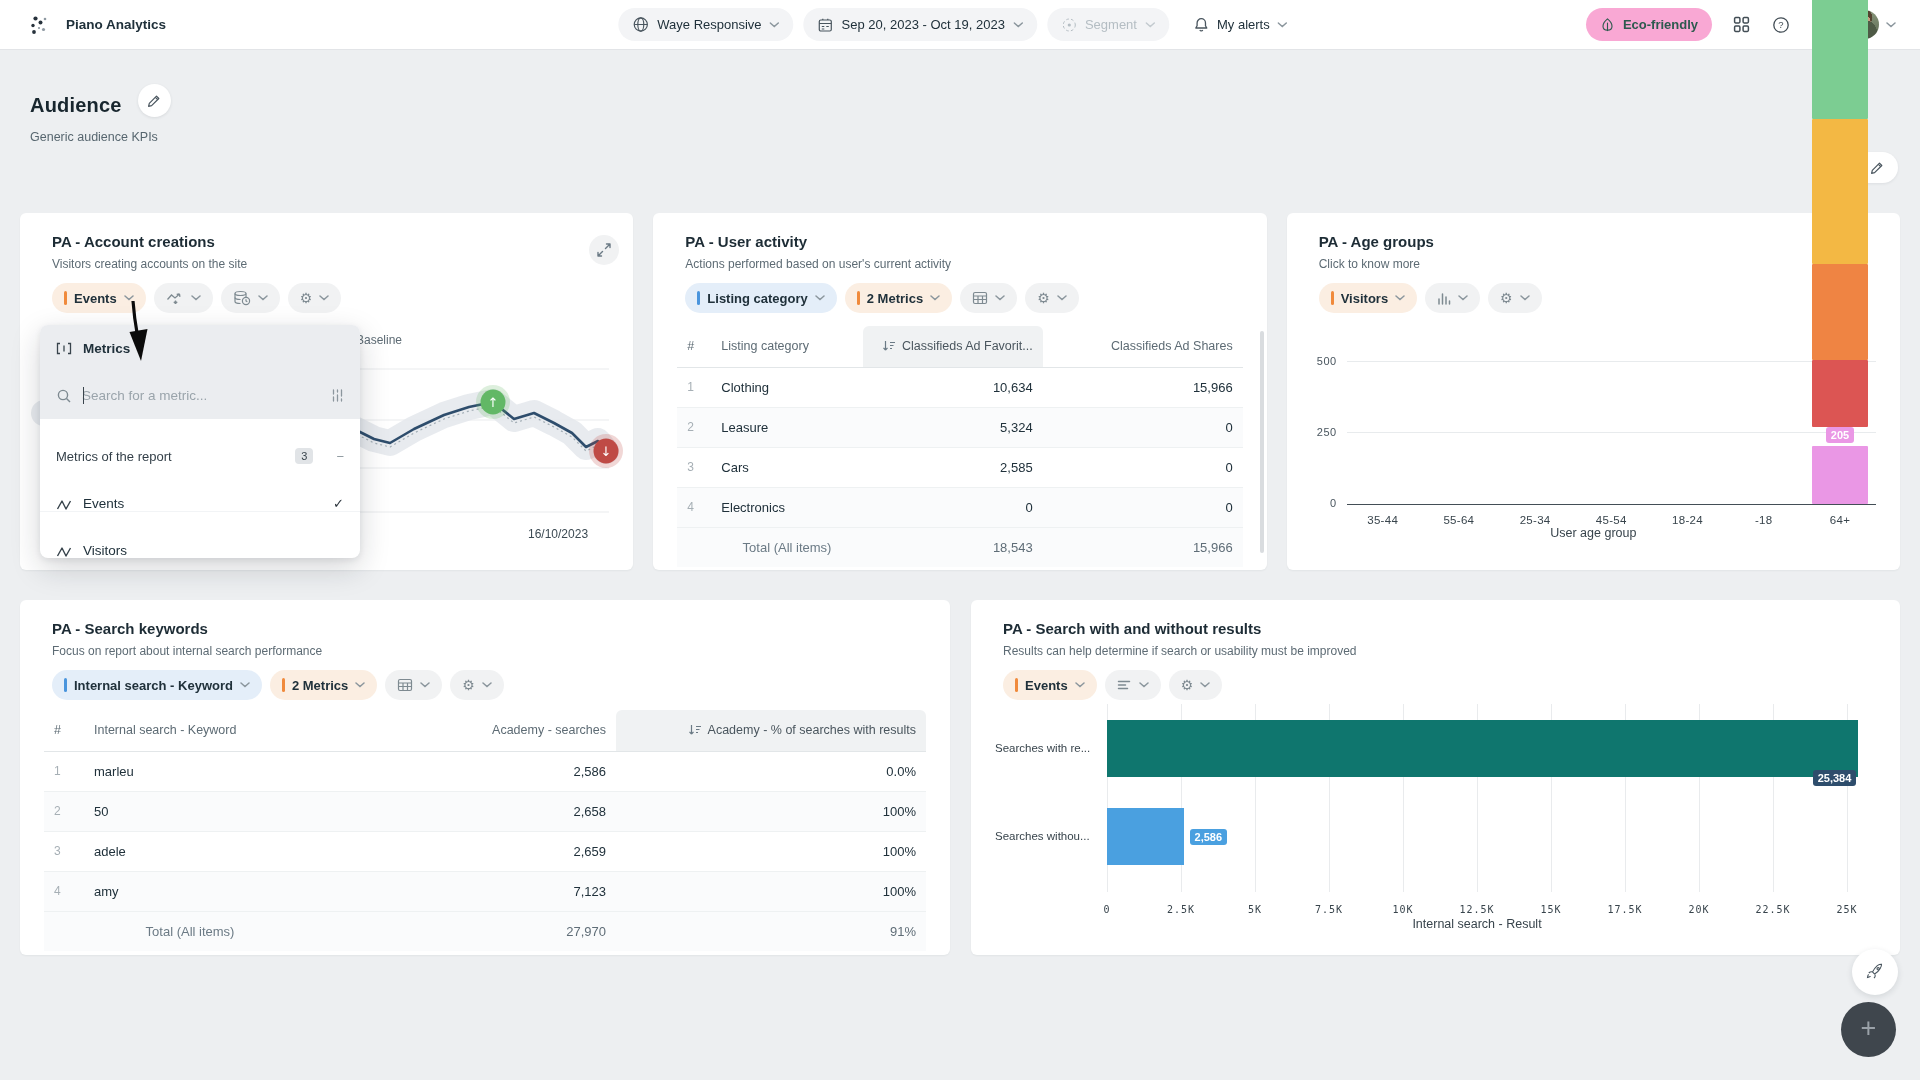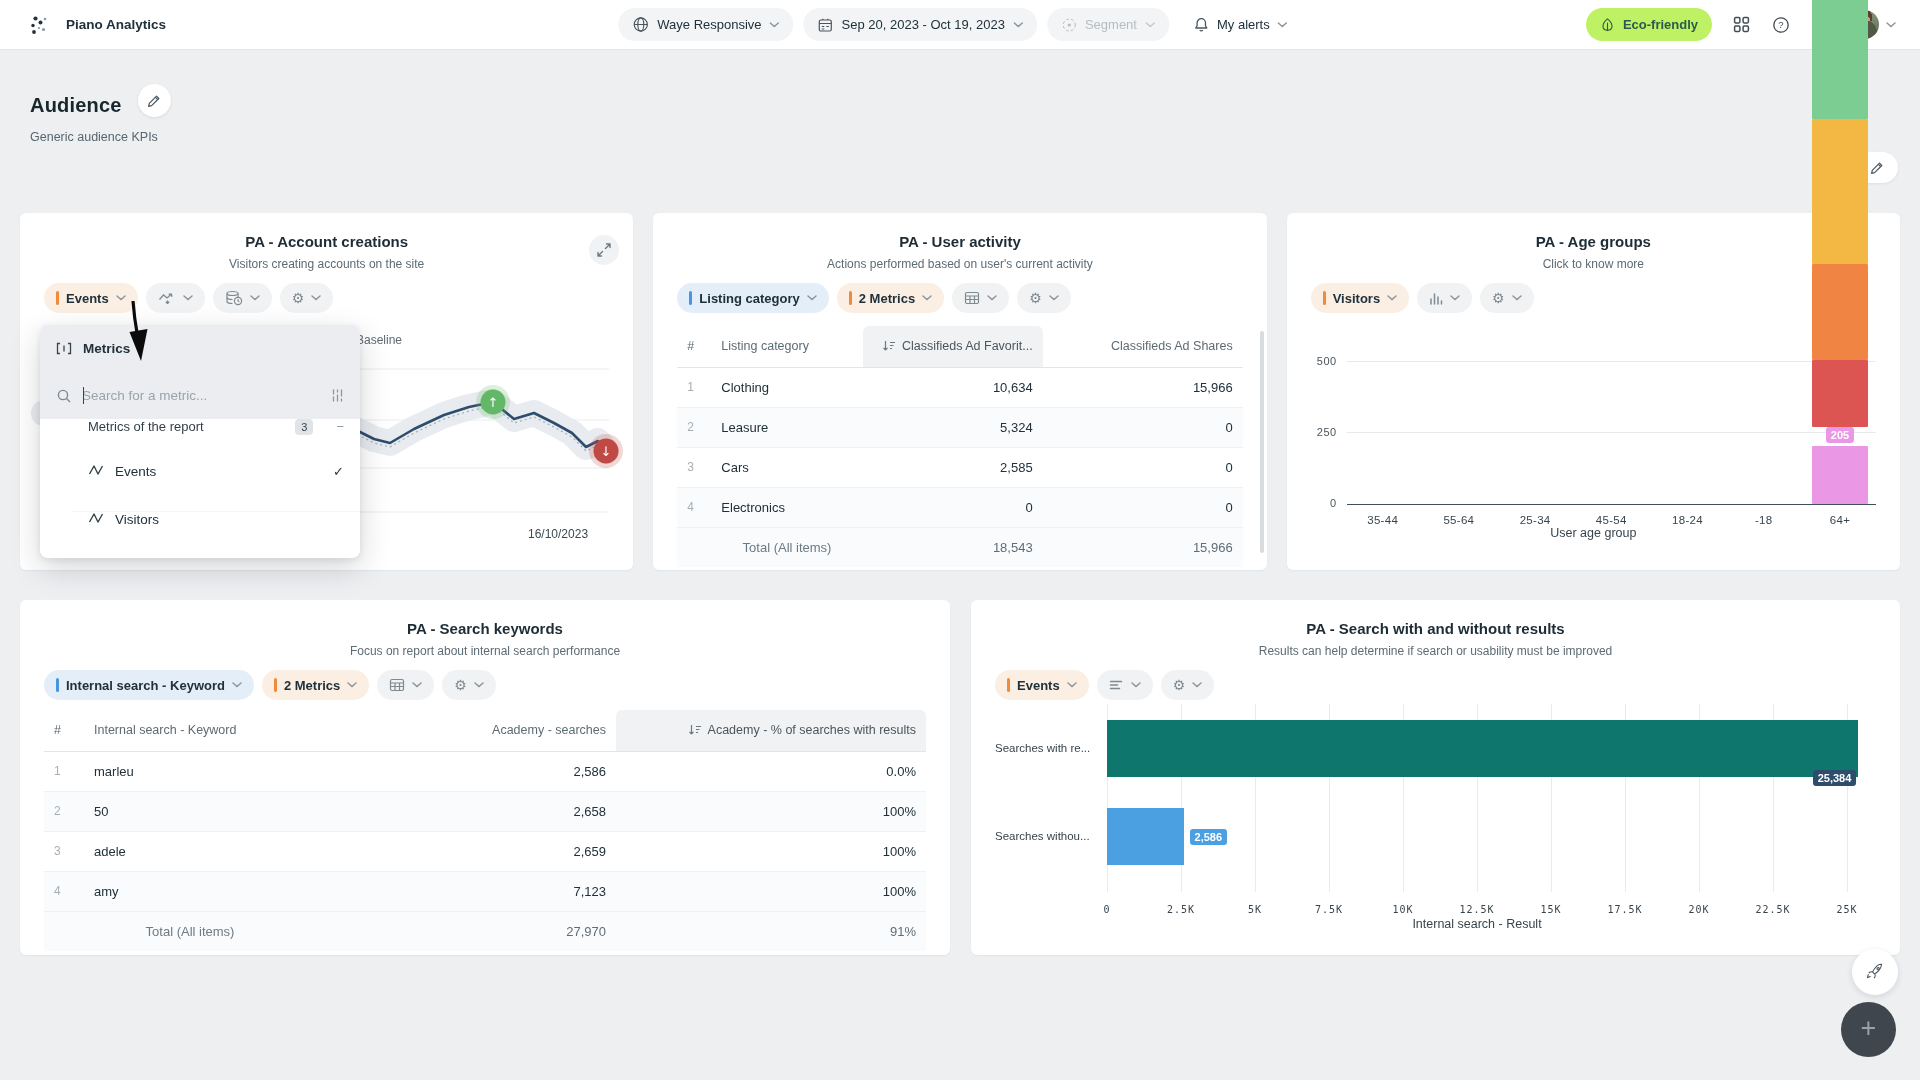--- a/index.html
+++ b/index.html
@@ -7,21 +7,21 @@
   body { font-family:"Liberation Sans","DejaVu Sans",sans-serif; background:#edeff1; color:#20313b; overflow:hidden; position:relative; }
 
   
   .topbar { height:49px; background:#fff; display:flex; align-items:center; padding:0 24px 0 28px; position:relative; box-shadow:0 1px 0 rgba(30,42,50,.05); }
   .brand { display:flex; align-items:center; gap:16px; }
   .brand-title { font-size:13.5px; font-weight:700; color:#20313b; }
   .topbar-center { position:absolute; left:50%; transform:translateX(-50%); display:flex; gap:10px; align-items:center; }
   .pill { height:33px; background:#f3f4f6; border-radius:17px; display:flex; align-items:center; gap:8px; padding:0 14px; font-size:13px; font-weight:500; color:#20313b; cursor:pointer; white-space:nowrap; }
   .pill.white { background:#fff; }
   .pill.disabled { color:#b4bdc3; }
-  .eco-pill { background:#bef264; color:#2d5a4e; font-weight:600; }
+  .eco-pill { background:#f9a8d4; color:#2d5a4e; font-weight:600; }
   .topbar-right { margin-left:auto; display:flex; align-items:center; gap:18px; }
   .tb-iconbtn { width:22px; height:22px; display:flex; align-items:center; justify-content:center; cursor:pointer; }
   .avatar-wrap { display:flex; align-items:center; gap:7px; cursor:pointer; }
   .avatar { width:29px; height:29px; border-radius:50%;
     background:
       radial-gradient(circle at 50% 78%, #4e5a46 0 46%, transparent 47%),
       radial-gradient(circle at 50% 40%, #c89d82 0 26%, transparent 27%),
       radial-gradient(circle at 50% 26%, #54422f 0 30%, transparent 31%),
       linear-gradient(#879579, #5d6a55); }
 
@@ -30,21 +30,21 @@
   .title-row { display:flex; align-items:flex-end; gap:16px; }
   .page-title { font-size:20px; font-weight:600; color:#18262e; letter-spacing:.2px; }
   .circle-btn { width:33px; height:33px; border-radius:50%; background:#fff; display:flex; align-items:center; justify-content:center; box-shadow:0 1px 3px rgba(26,38,46,.10); cursor:pointer; }
   .page-sub { margin-top:13px; font-size:12.5px; color:#57666f; }
   .edit-btn { position:absolute; top:152px; right:22px; height:31px; background:#fff; border-radius:16px; display:flex; align-items:center; gap:9px; padding:0 14px; font-size:13px; color:#20313b; box-shadow:0 1px 3px rgba(26,38,46,.08); cursor:pointer; }
 
   
   .grid1 { position:absolute; top:213px; left:20px; width:1880px; height:357px; display:grid; grid-template-columns:1fr 1fr 1fr; gap:20px; }
   .grid2 { position:absolute; top:600px; left:20px; width:1880px; height:355px; display:grid; grid-template-columns:930px 929px; gap:21px; }
   .card { background:#fff; border-radius:6px; box-shadow:0 1px 2px rgba(26,38,46,.05); position:relative; }
-  .card-pad { padding:20px 24px 0 24px;text-align:center; }
+  .card-pad { padding:20px 24px 0 32px; }
   .card-title { font-size:15px; font-weight:600; color:#1d2c35; }
   .card-sub { margin-top:7px; font-size:12px; color:#5d6b74; }
   .chips { display:flex; gap:8px; margin-top:12px; }
   .chip { height:30px; border-radius:15px; background:#f1f2f3; display:flex; align-items:center; gap:7px; padding:0 12px; font-size:13px; font-weight:600; color:#20313b; cursor:pointer; white-space:nowrap; }
   .chip.orange { background:#fbeee2; }
   .chip.blue { background:#e4eef9; }
   .cbar { width:3px; height:14px; border-radius:2px; }
   .cbar.orange { background:#f08a3c; }
   .cbar.blue { background:#4a95dd; }
   .gear-glyph { font-family:"DejaVu Sans",sans-serif; font-size:14px; color:#7e8a91; line-height:1; }
@@ -65,21 +65,21 @@
   .vscroll { position:absolute; right:3px; top:118px; width:4px; height:222px; background:#d9dcdf; border-radius:2px; cursor:pointer; }
 
   
   .dropdown { position:absolute; left:20px; top:112px; width:320px; background:#fff; border-radius:8px; box-shadow:0 10px 30px rgba(20,30,40,.18), 0 2px 6px rgba(20,30,40,.08); z-index:40; overflow:hidden; font-size:13.5px; }
   .dd-head { background:#ebedf0; }
   .dd-title { height:47px; display:flex; align-items:center; gap:11px; padding:0 16px; font-weight:600; color:#20313b; }
   .dd-search { height:47px; display:flex; align-items:center; gap:10px; padding:0 16px; position:relative; }
   .dd-search input { border:none; background:transparent; outline:none; flex:1; font:inherit; color:#1d4ed8; min-width:0; }
   .dd-search input::placeholder { color:#9aa4ab; }
   .dd-caret { position:absolute; left:43px; top:15px; width:1px; height:17px; background:#39444c; }
-  .dd-row { height:47px; display:flex; align-items:flex-start; gap:11px; padding:0 16px; cursor:pointer;margin-left:32px; }
+  .dd-row { height:47px; display:flex; align-items:flex-end; gap:11px; padding:0 16px; cursor:pointer; }
   .dd-section { height:45px; color:#333f48; font-size:13px; cursor:default; }
   .flex1 { flex:1; }
   .count-badge { background:#e1e4e7; border-radius:4px; font-size:11px; padding:2px 6px; color:#38444c; }
   .minus-glyph { color:#8b969d; margin-left:12px; font-size:13px; }
   .dd-item.shade { background:#f4f6f8; }
   .dd-item + .dd-item { border-top:1px solid #f2f4f6; }
   .info-i { width:17px; height:17px; border:1.1px solid #8b969d; border-radius:50%; display:flex; align-items:center; justify-content:center; font-size:10px; color:#8b969d; }
   .check-glyph { font-family:"DejaVu Sans",sans-serif; color:#2b343c; font-size:13px; }
   .annotation-arrow { position:absolute; left:104px; top:86px; z-index:60; pointer-events:none; }
 

